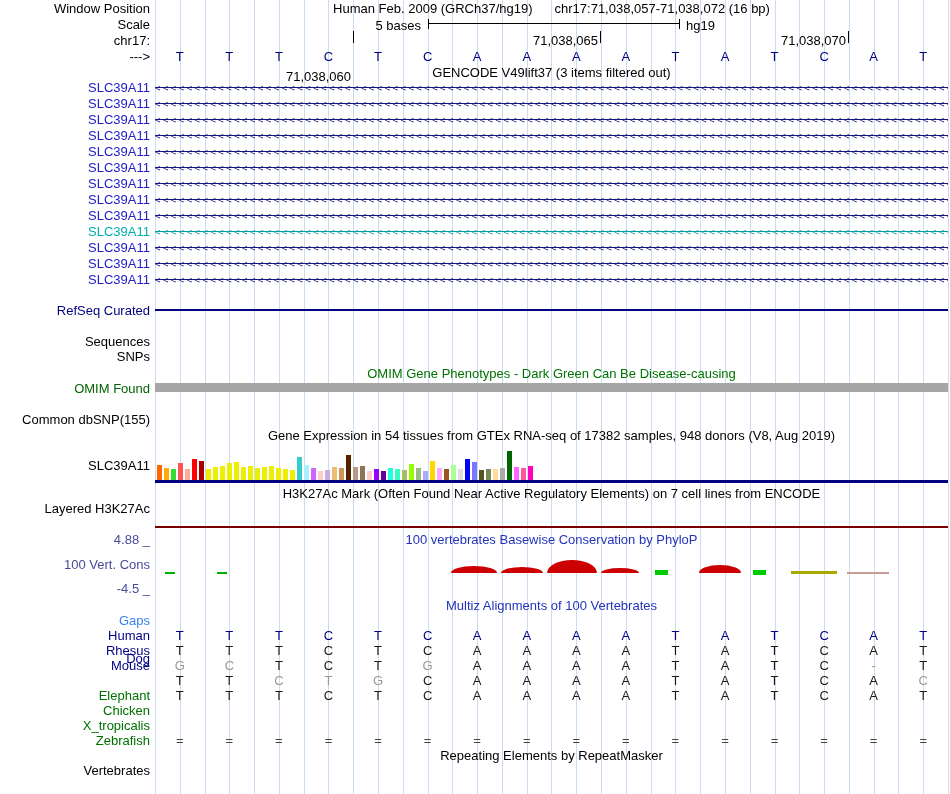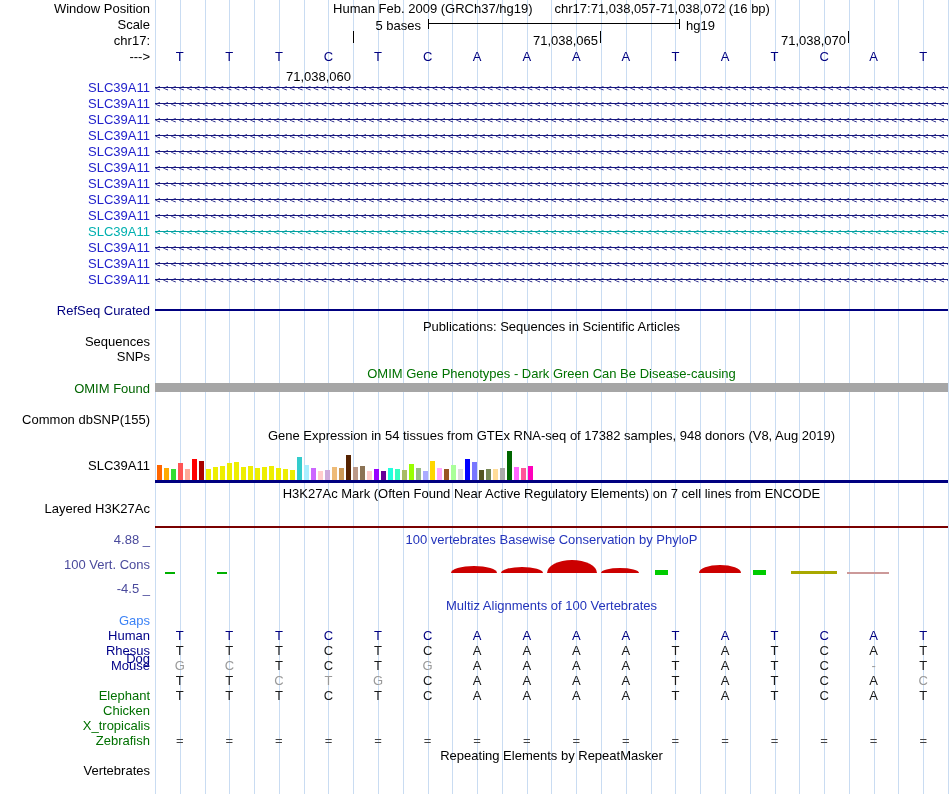--- a/index.html
+++ b/index.html
@@ -57,25 +57,25 @@
       <span>A</span>
       <span>A</span>
       <span>T</span>
       <span>A</span>
       <span>T</span>
       <span>C</span>
       <span>A</span>
       <span>T</span>
     </div>
 
+  <div class="ttitle" style="top:66px">GENCODE V49lift37 (3 items filtered out)</div>
 
   <div class="llabel" style="top: 304px; color: rgb(0, 0, 128);">RefSeq Curated</div>
   <div class="hline" style="top: 309px; height: 2px; background: rgb(0, 0, 128);"></div>
 
-  <div class="ttitle" style="top:320px">Publications: Sequences in Scientific Articles</div>
   <div class="llabel" style="top:335px">Sequences</div>
   <div class="llabel" style="top:350px">SNPs</div>
 
   <div class="ttitle" style="top: 367px; color: rgb(0, 114, 0);">OMIM Gene Phenotypes - Dark Green Can Be Disease-causing</div>
   <div class="llabel" style="top: 382px; color: rgb(0, 100, 0);">OMIM Found</div>
   <div class="hline" style="top: 383px; height: 9px; background: rgb(166, 166, 166);"></div>
 
   <div class="llabel" style="top:413px">Common dbSNP(155)</div>
 
   <div class="ttitle" style="top:429px">Gene Expression in 54 tissues from GTEx RNA-seq of 17382 samples, 948 donors (V8, Aug 2019)</div>

